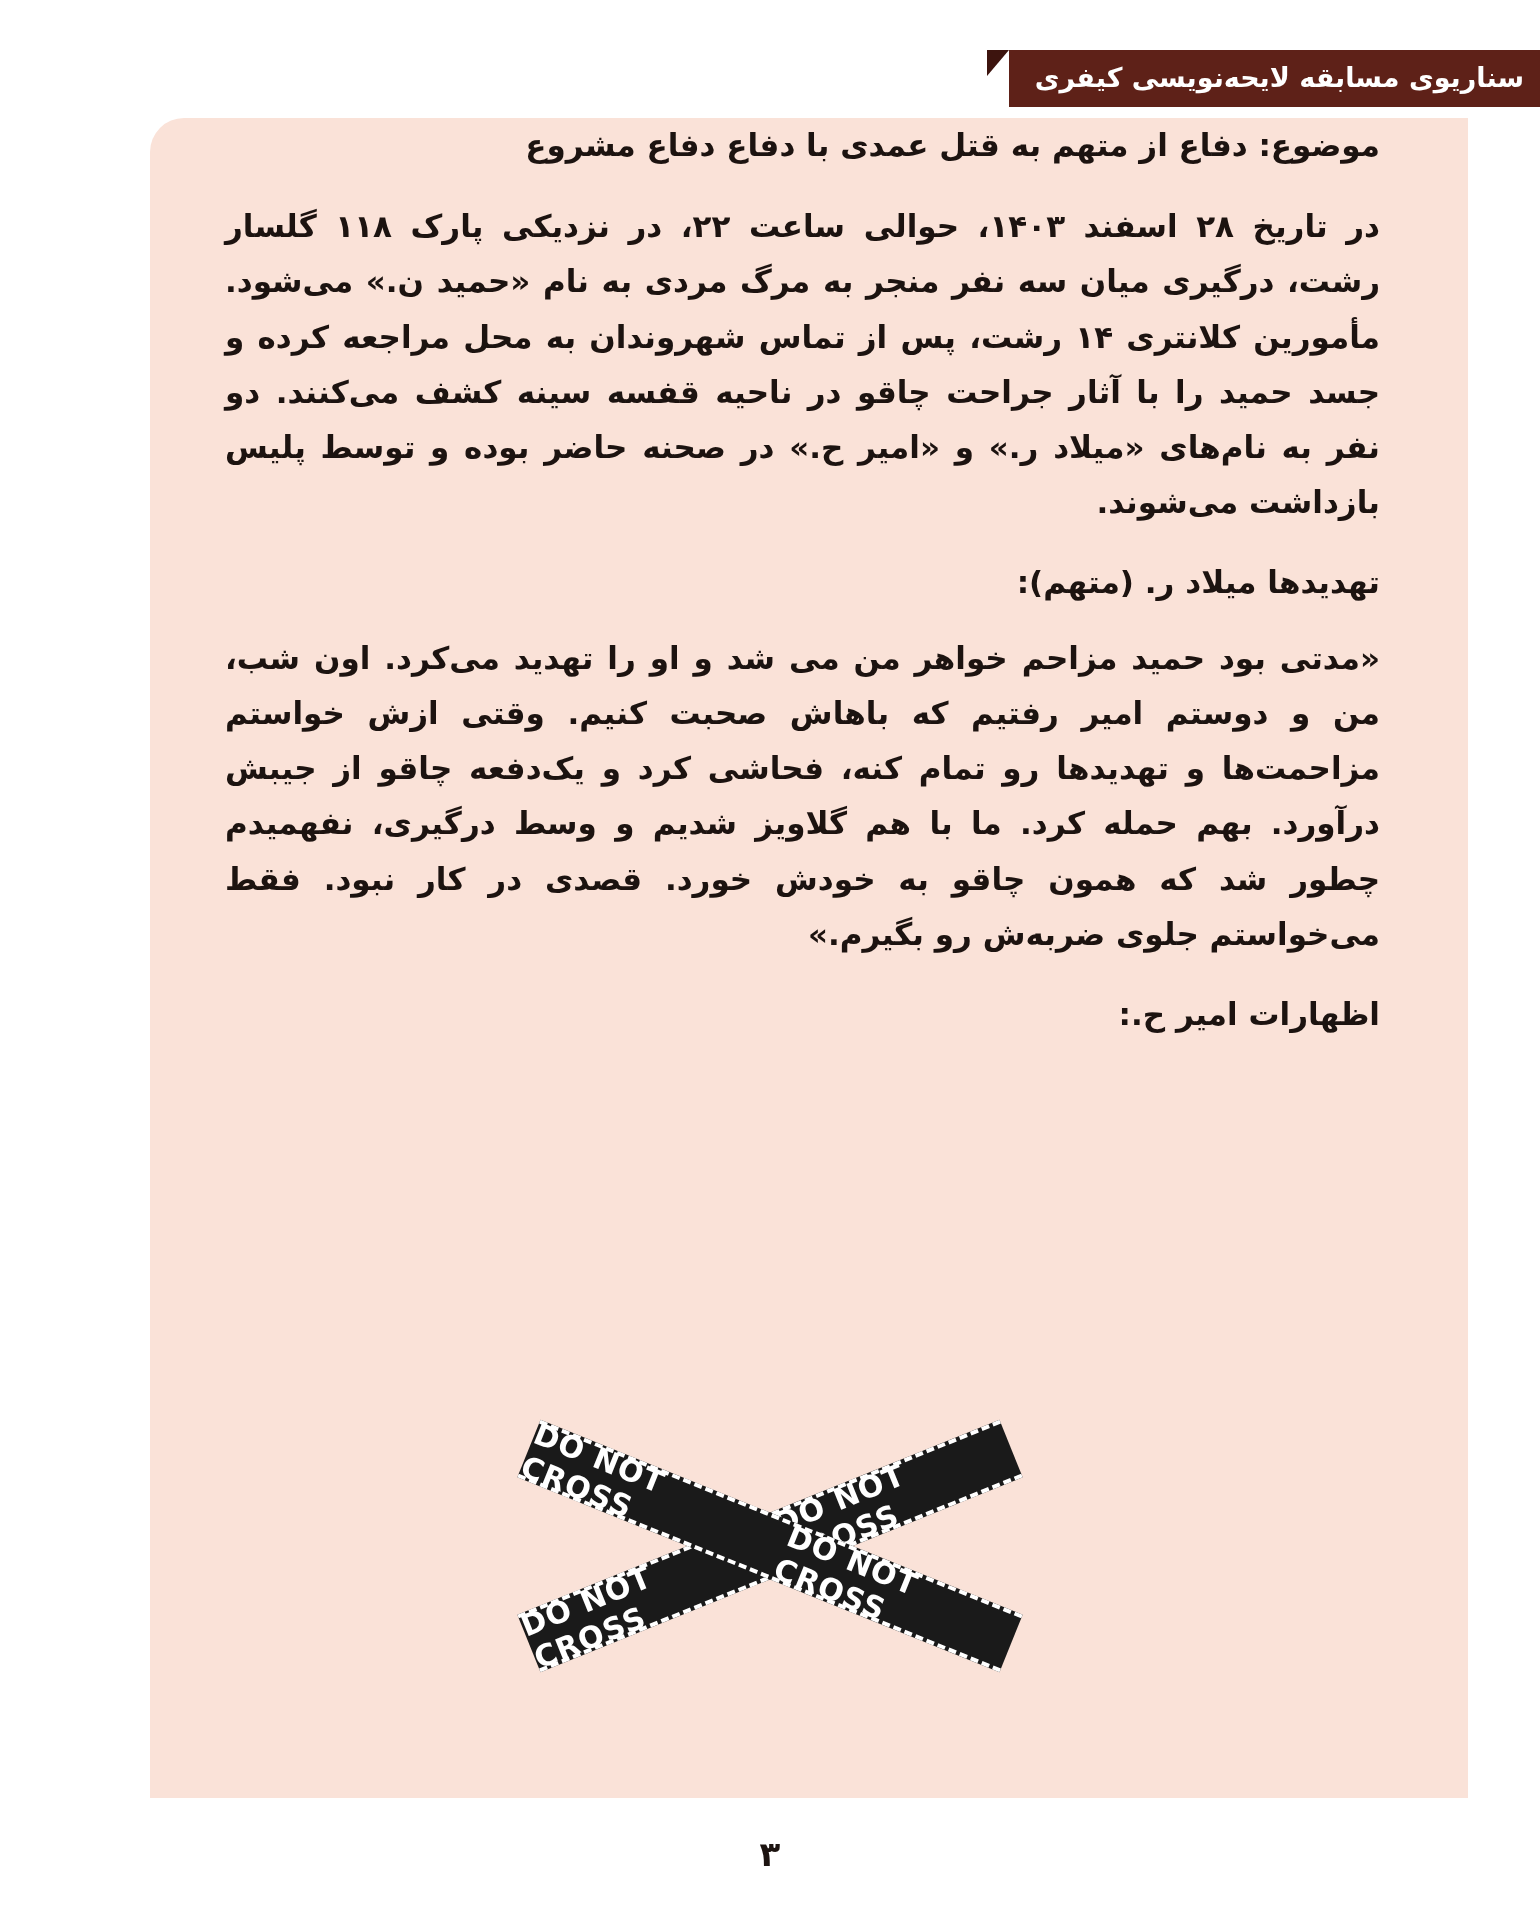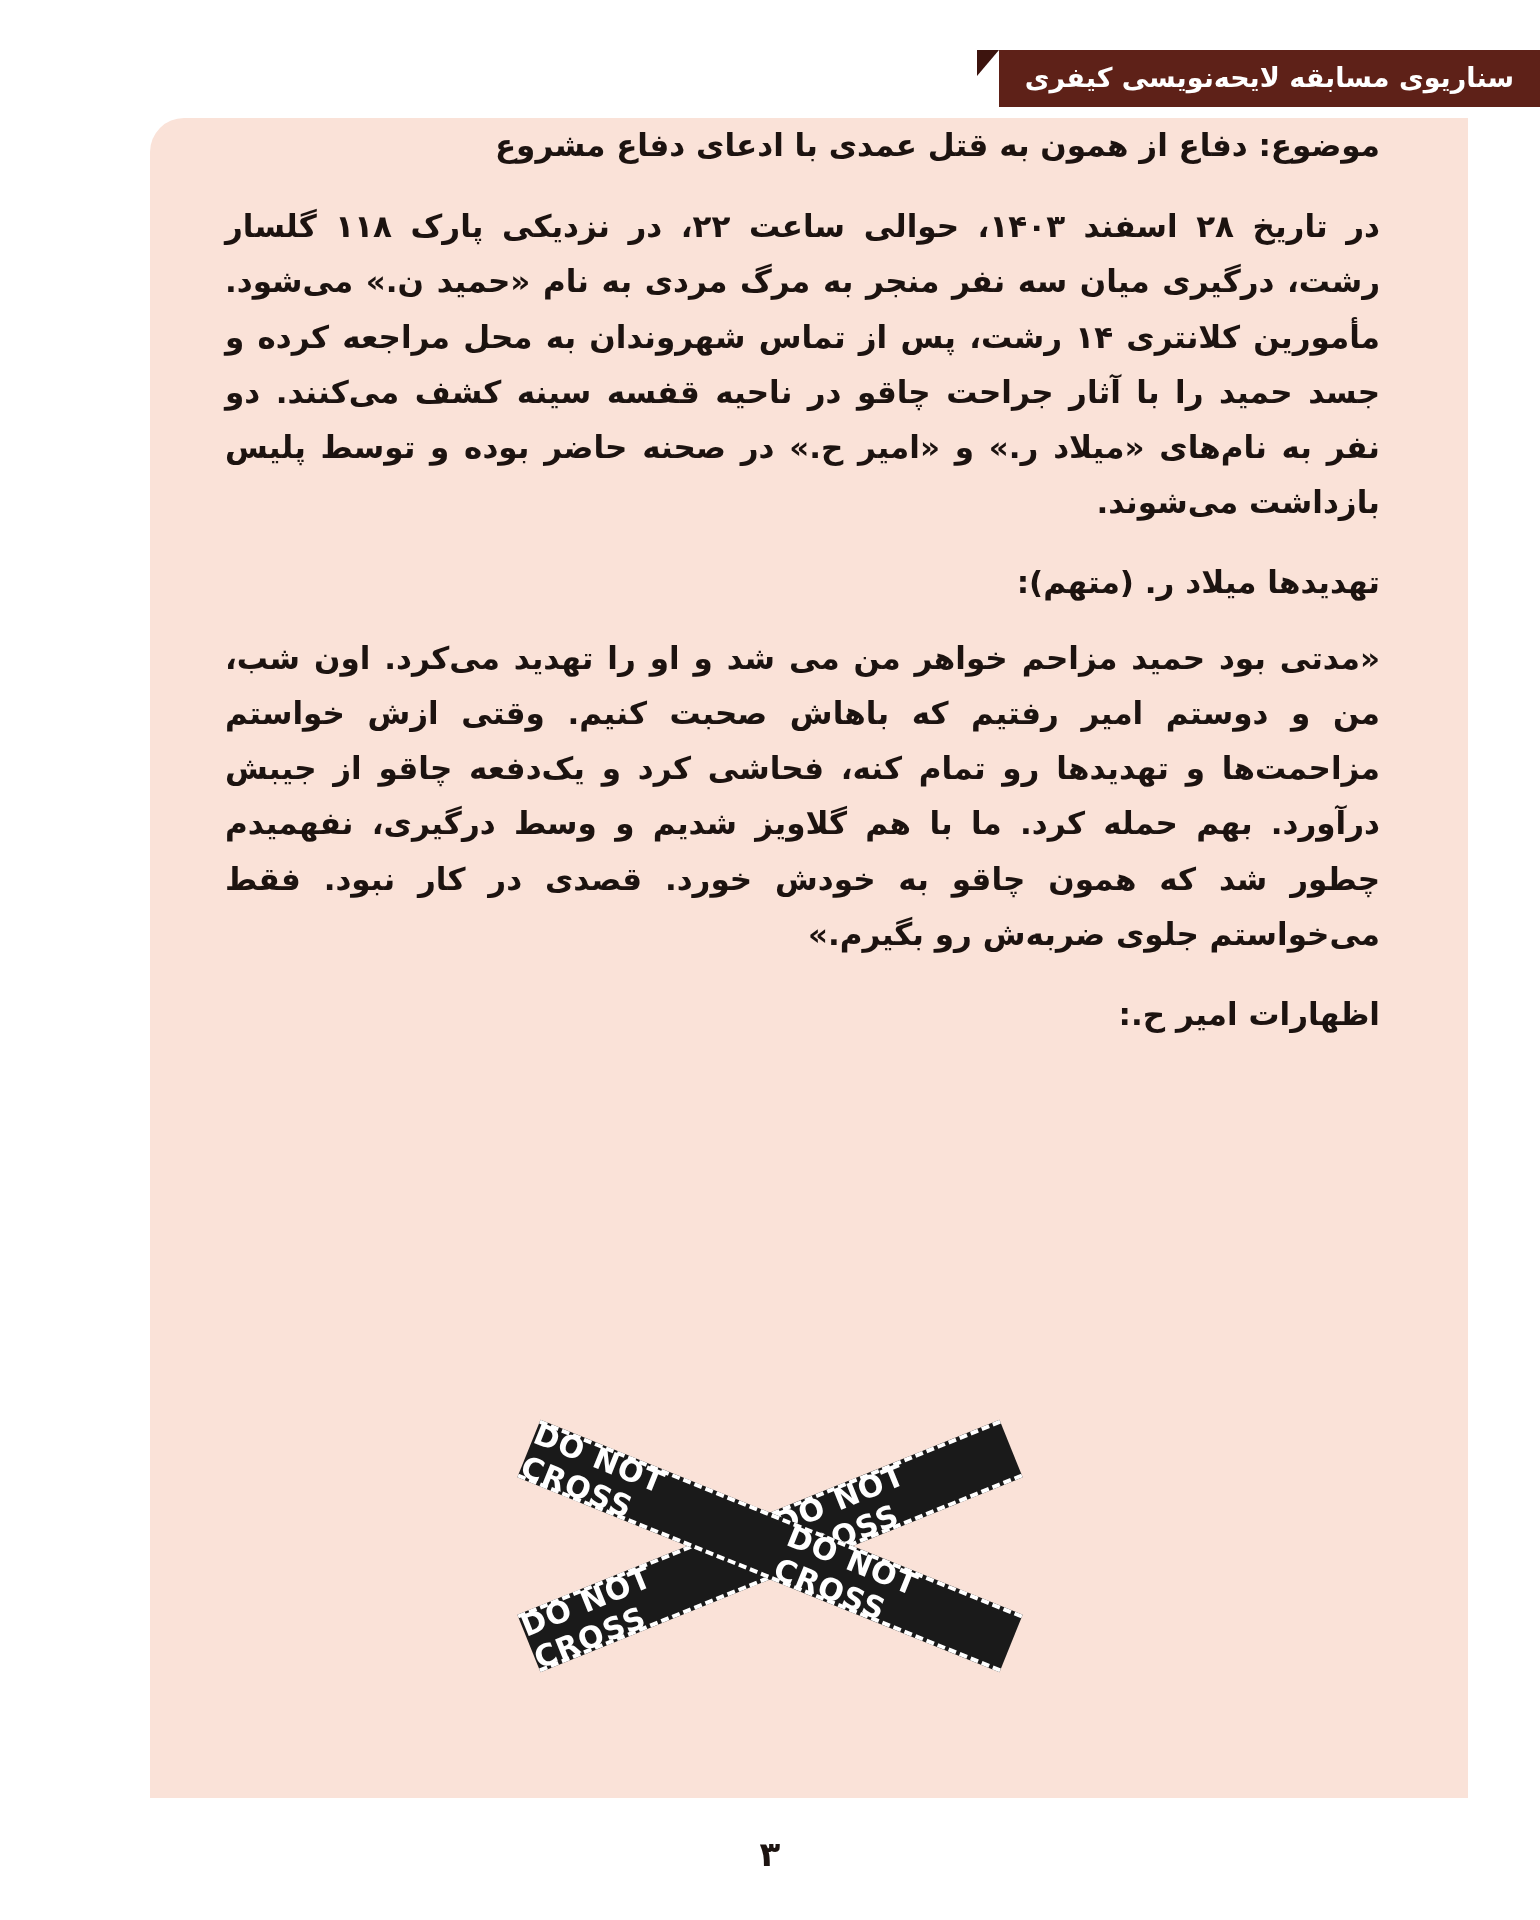--- a/index.html
+++ b/index.html
@@ -40,21 +40,21 @@
     top: 50px;
     display: flex;
     align-items: stretch;
   }
   .ribbon {
     background: #5e2118;
     color: #ffffff;
     font-size: 27px;
     font-weight: bold;
     line-height: 1;
-    padding: 14px 26px 16px 26px;
+    padding: 14px 16px 16px 26px;
     letter-spacing: -0.5px;
     white-space: nowrap;
   }
   .ribbon-tail {
     width: 0;
     height: 0;
     border-top: 26px solid #3d140e;
     border-bottom: 26px solid transparent;
     border-left: 0;
     border-right: 22px solid transparent;
@@ -149,21 +149,21 @@
 
   <div class="sheet"></div>
 
   <div class="ribbon-wrap">
     <div class="ribbon">سناریوی مسابقه لایحه‌نویسی کیفری</div>
     <div class="ribbon-tail"></div>
   </div>
 
   <div class="content">
 
-    <p class="para">موضوع: دفاع از همون به قتل عمدی با ادعای دفاع مشروع</p>
+    <p class="para">موضوع: دفاع از متهم به قتل عمدی با دفاع دفاع مشروع</p>
 
     <p class="para">در تاریخ ۲۸ اسفند ۱۴۰۳، حوالی ساعت ۲۲، در نزدیکی پارک ۱۱۸ گلسار رشت، درگیری میان سه نفر منجر به مرگ مردی به نام «حمید ن.» می‌شود. مأمورین کلانتری ۱۴ رشت، پس از تماس شهروندان به محل مراجعه کرده و جسد حمید را با آثار جراحت چاقو در ناحیه قفسه سینه کشف می‌کنند. دو نفر به نام‌های «میلاد ر.» و «امیر ح.» در صحنه حاضر بوده و توسط پلیس بازداشت می‌شوند.</p>
 
     <p class="heading">تهدیدها میلاد ر. (متهم):</p>
 
     <p class="para quote">«مدتی بود حمید مزاحم خواهر من می شد و او را تهدید می‌کرد. اون شب، من و دوستم امیر رفتیم که باهاش صحبت کنیم. وقتی ازش خواستم مزاحمت‌ها و تهدیدها رو تمام کنه، فحاشی کرد و یک‌دفعه چاقو از جیبش درآورد. بهم حمله کرد. ما با هم گلاویز شدیم و وسط درگیری، نفهمیدم چطور شد که همون چاقو به خودش خورد. قصدی در کار نبود. فقط می‌خواستم جلوی ضربه‌ش رو بگیرم.»</p>
 
     <p class="heading">اظهارات امیر ح.:</p>
 
 

